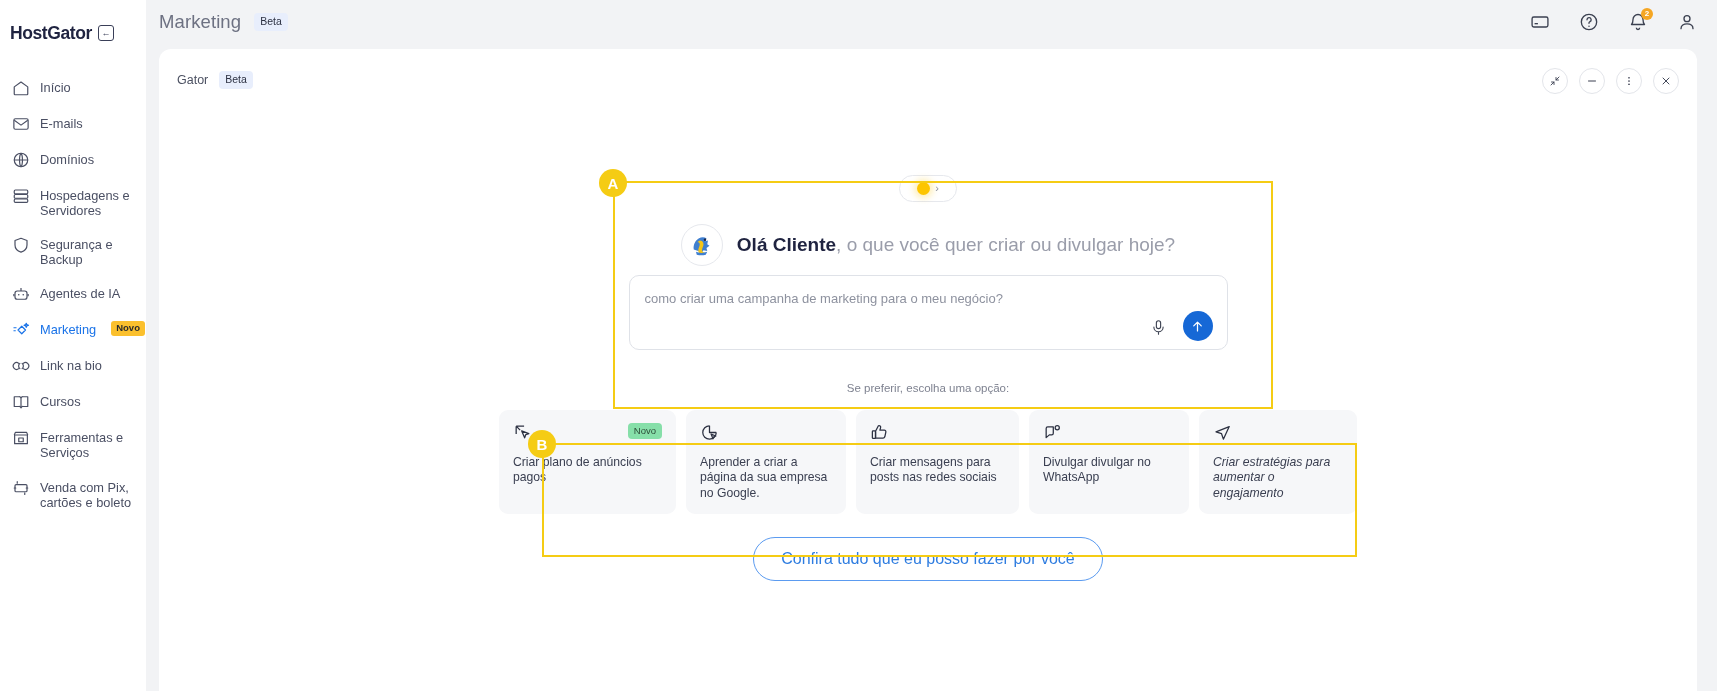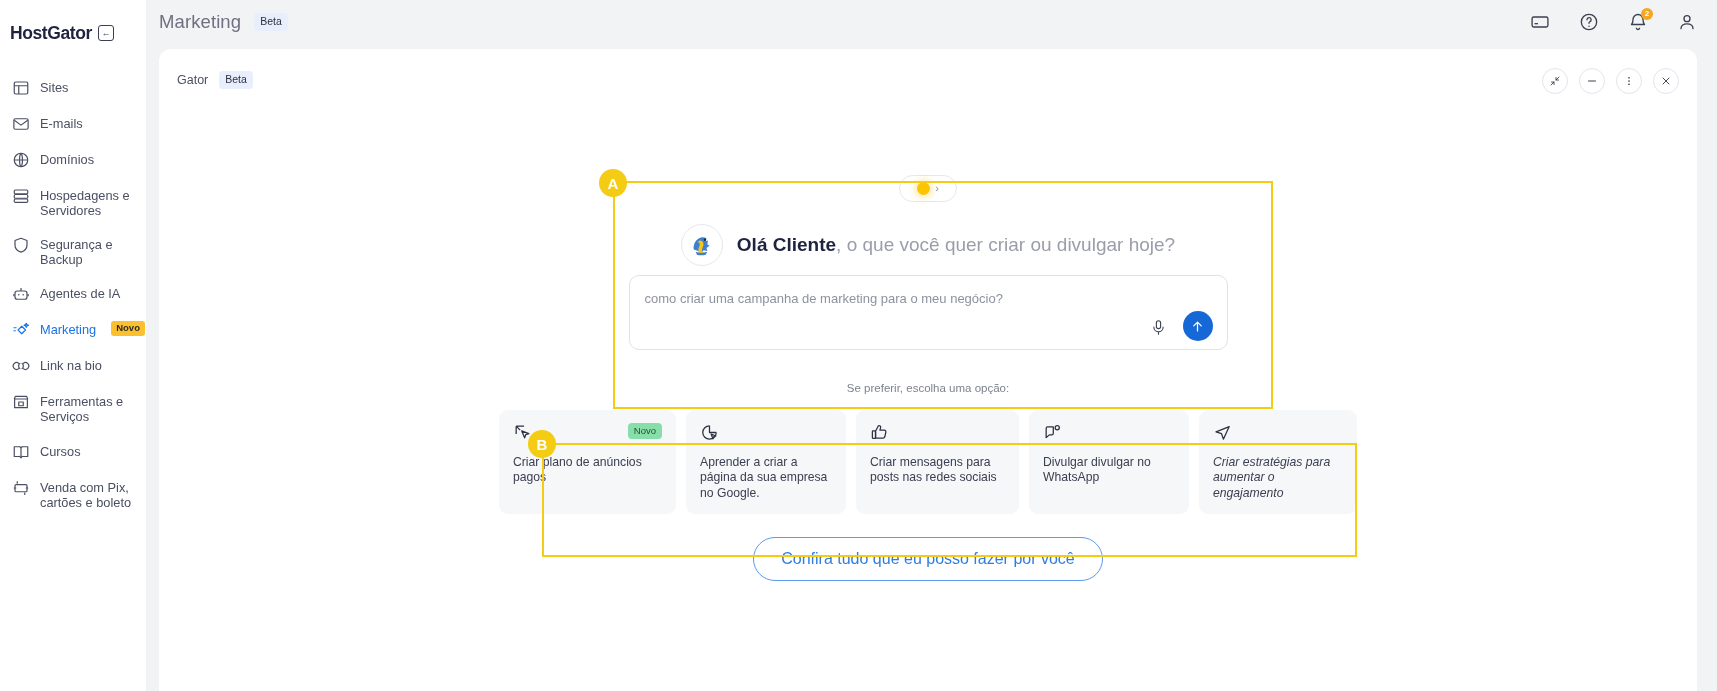--- a/index.html
+++ b/index.html
@@ -217,30 +217,29 @@
 <div id="app">
 
   <aside class="sidebar">
     <div class="brand">
       <span class="brand-text">HostGator</span>
       <span class="collapse-btn">←</span>
     </div>
 
     <nav class="nav">
 
-
-      <div class="nav-item">
-        <span class="ico">
-            <svg viewBox="0 0 24 24" fill="none" stroke="#4a4f63" stroke-width="1.6">
-              <rect x="3" y="4" width="18" height="16" rx="2"></rect>
-              <path d="M3 9h18M9 9v11"></path>
-            </svg>
-          </span>
-        <span class="nav-label">Sites</span>
-      </div>
+      <div class="nav-item">
+        <span class="ico">
+            <svg viewBox="0 0 24 24" fill="none" stroke="#4a4f63" stroke-width="1.6" stroke-linecap="round" stroke-linejoin="round">
+              <path d="M3 10.5L12 4l9 6.5V20a1 1 0 0 1-1 1H4a1 1 0 0 1-1-1z"></path>
+            </svg>
+          </span>
+        <span class="nav-label">Início</span>
+      </div>
+
 
       <div class="nav-item">
         <span class="ico">
             <svg viewBox="0 0 24 24" fill="none" stroke="#4a4f63" stroke-width="1.6" stroke-linejoin="round">
               <rect x="2.5" y="5" width="19" height="14" rx="2"></rect>
               <path d="M3 7l9 6.5L21 7"></path>
             </svg>
           </span>
         <span class="nav-label">E-mails</span>
       </div>
@@ -304,36 +303,36 @@
               <path d="M10.5 8.5a4.5 4.5 0 0 0 0 7M13.5 8.5a4.5 4.5 0 0 1 0 7"></path>
               <path d="M9 8.5A4.5 4.5 0 1 0 9 15.5M15 8.5a4.5 4.5 0 1 1 0 7"></path>
             </svg>
           </span>
         <span class="nav-label">Link na bio</span>
       </div>
 
       <div class="nav-item">
         <span class="ico">
             <svg viewBox="0 0 24 24" fill="none" stroke="#4a4f63" stroke-width="1.6" stroke-linejoin="round">
+              <path d="M3 5h6a2.5 2.5 0 0 1 3 2.2A2.5 2.5 0 0 1 15 5h6v13h-6a2.5 2.5 0 0 0-3 2 2.5 2.5 0 0 0-3-2H3z"></path>
+              <path d="M12 7.5V20"></path>
+            </svg>
+          </span>
+        <span class="nav-label">Cursos</span>
+      </div>
+
+      <div class="nav-item">
+        <span class="ico">
+            <svg viewBox="0 0 24 24" fill="none" stroke="#4a4f63" stroke-width="1.6" stroke-linejoin="round">
               <path d="M3.5 8h17v11.5h-17z"></path>
               <path d="M3 8l1.5-3.5h15L21 8"></path>
               <rect x="9" y="12" width="6" height="5"></rect>
             </svg>
           </span>
         <span class="nav-label">Ferramentas e Serviços</span>
-      </div>
-
-      <div class="nav-item">
-        <span class="ico">
-            <svg viewBox="0 0 24 24" fill="none" stroke="#4a4f63" stroke-width="1.6" stroke-linejoin="round">
-              <path d="M3 5h6a2.5 2.5 0 0 1 3 2.2A2.5 2.5 0 0 1 15 5h6v13h-6a2.5 2.5 0 0 0-3 2 2.5 2.5 0 0 0-3-2H3z"></path>
-              <path d="M12 7.5V20"></path>
-            </svg>
-          </span>
-        <span class="nav-label">Cursos</span>
       </div>
 
       <div class="nav-item">
         <span class="ico">
             <svg viewBox="0 0 24 24" fill="none" stroke="#4a4f63" stroke-width="1.6" stroke-linecap="round" stroke-linejoin="round">
               <rect x="4" y="7.5" width="16" height="9.5" rx="1.5"></rect>
               <path d="M7 5.5V3.5M17 20.5v-2M3 12h2M19 12h2"></path>
             </svg>
           </span>
         <span class="nav-label">Venda com Pix, cartões e boleto</span>

